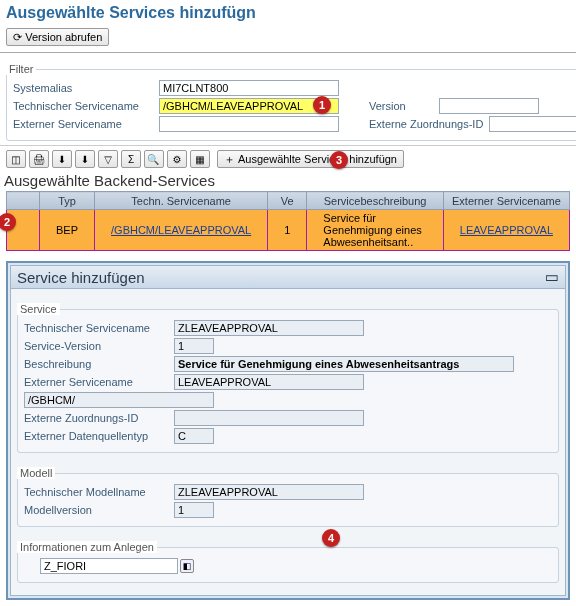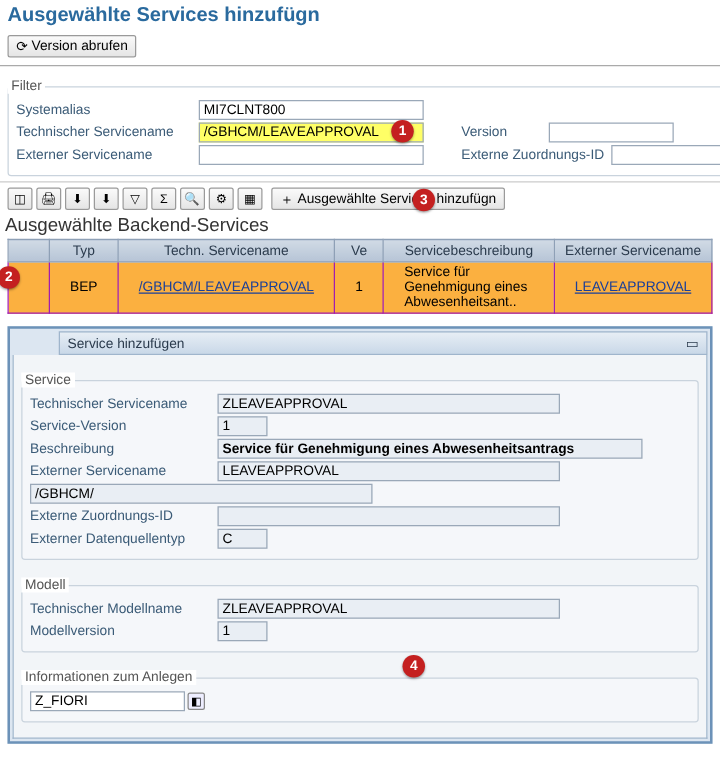--- a/index.html
+++ b/index.html
@@ -22,26 +22,26 @@
   .add-services-btn { margin-left: 4px; padding: 1px 6px; height:18px; }
   .section-title { font-size: 15px; color: #333; padding: 2px 4px; font-weight: normal; }
   .table { border-collapse: collapse; width: 100%; font-size: 11px; }
   .table th { background: linear-gradient(#d0dae5,#b6c4d6); border: 1px solid #8ea0b6; padding: 2px 4px; text-align: center; font-weight: normal; color: #2b3b4d; height:18px;}
   .table td { border: 1px solid #a21caf; padding: 2px 16px; height: 17px; }
   .row-selected td { background: #fbb040 !important; }
   .row-selected .sel-handle { background: #fbb040; }
   .sel-handle { width: 14px; background: linear-gradient(#d0dae5,#b6c4d6); }
   .link { color: #1a3f99; text-decoration: underline; cursor: pointer; }
   .dialog-outer { margin: 6px; border: 2px solid #6c92b8; padding: 2px; background: #dce6f1; }
-  .dialog-title { background: linear-gradient(#e7eef5,#c9d8e8); border: 1px solid #9fb5cc; padding: 2px 6px; font-size: 11px; color: #2b3b4d; display:flex; justify-content:space-between; align-items:center;margin-left:37px;}
+  .dialog-title { background: linear-gradient(#e7eef5,#c9d8e8); border: 1px solid #9fb5cc; padding: 2px 6px; font-size: 15px; color: #2b3b4d; display:flex; justify-content:space-between; align-items:center;}
   .dialog-body { background: #f2f5f8; border: 1px solid #9fb5cc; border-top: none; padding: 4px; }
   .sub-group { margin: 4px 2px 8px; }
   .sub-group .group-box { background: #f5f7fa; }
   .sub-group .row label { width: 150px; }
-  .sub-group .row input[type=text] { width: 274px; background: #e9eef4; }
+  .sub-group .row input[type=text] { width: 190px; background: #e9eef4; }
   .sub-group .row input.editable { background: #fff; }
   .badge { position:absolute; width:18px; height:18px; border-radius:50%; background:#c42020; color:#fff; font-size:11px; font-weight:bold; display:flex; align-items:center; justify-content:center; box-shadow:0 1px 2px rgba(0,0,0,.4); z-index:5;}
   .rel { position: relative; }
   .small-help { width:14px;height:14px;border:1px solid #888; background:#eef; border-radius:2px; font-size:9px; display:inline-flex;align-items:center;justify-content:center;margin-left:2px;cursor:pointer;}
   fieldset{border:none;padding:0;margin:0;}
 </style>
 </head>
 <body>
 
 <div class="page-title">Ausgewählte Services hinzufügn</div>
@@ -174,21 +174,21 @@
             <label>Modellversion</label>
             <input type="text" style="width: 40px;" value="1">
           </div>
       </div>
     </div>
 
     <div class="sub-group rel">
       <span class="group-label">Informationen zum Anlegen</span>
       <div class="group-box">
         <div class="row">
-          <input type="text" class="editable hl-yellow" style="width: 124px;" value="Z_FIORI">
+          <input type="text" class="editable hl-yellow" style="width: 138px; margin-left: 16px;" value="Z_FIORI">
           <span class="small-help">◧</span>
           <span class="badge" style="left:305px;top:-6px">4</span>
         </div>
       </div>
     </div>
 
     <div class="sub-group">
       
       
     </div>

